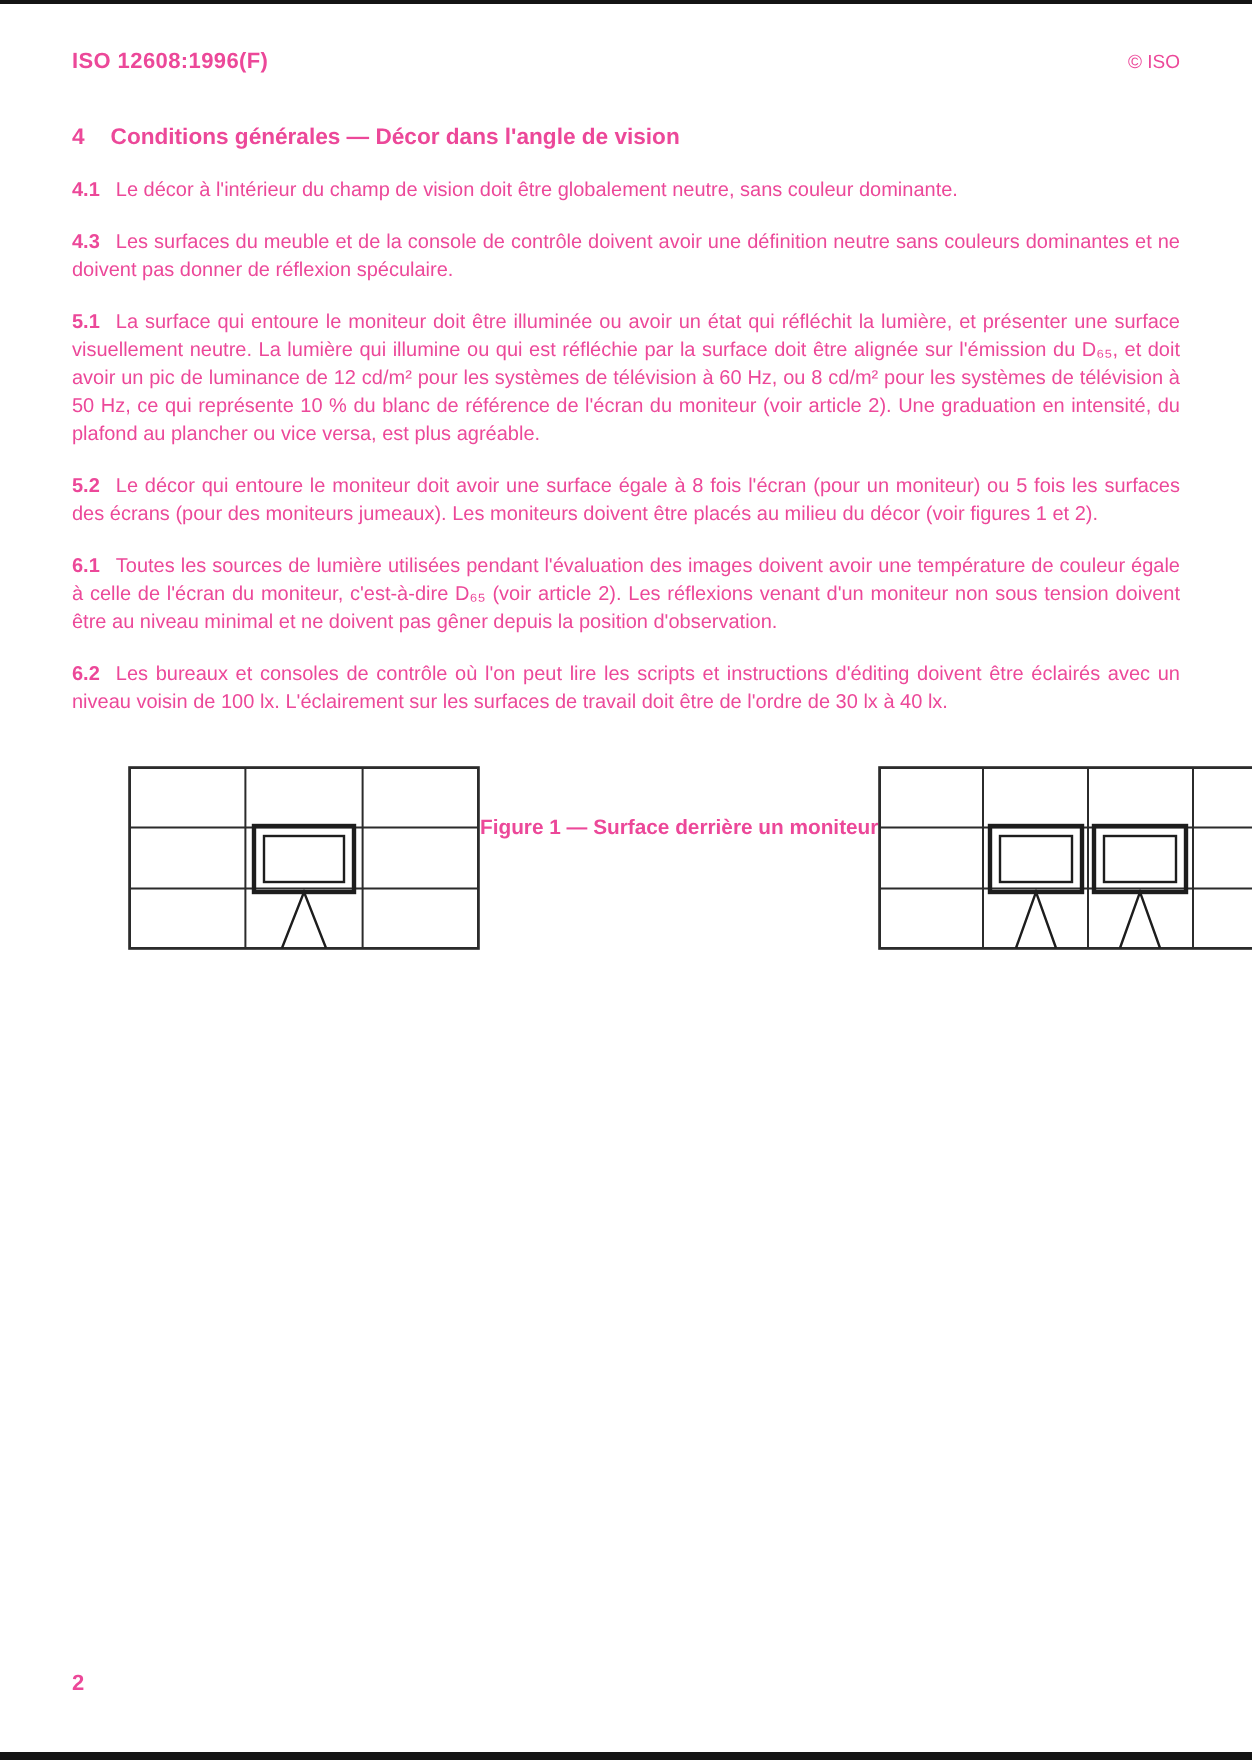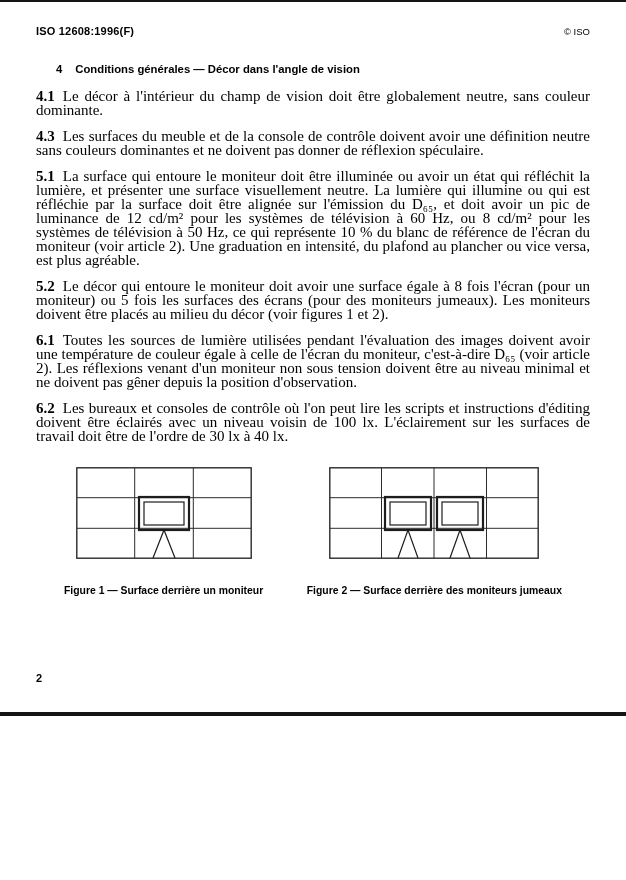--- a/index.html
+++ b/index.html
@@ -1,53 +1,52 @@
 <!DOCTYPE html>
 <html><head>
 <meta charset="utf-8">
 <style>
   * { margin: 0; padding: 0; box-sizing: border-box; }
   html, body { background: #ffffff; }
   .page {
     position: relative;
     width: 626px;
-    height: 716px;
+    height: 880px;
     background: #ffffff;
-    color: #000000;
+    color: #ec4899;
     font-family: "Liberation Sans", "DejaVu Sans", sans-serif;
     overflow: hidden;
   }
   .edge-top { position: absolute; top: 0; left: 0; width: 100%; height: 2px; background: #141414; }
   .edge-bottom { position: absolute; bottom: 0; left: 0; width: 100%; height: 4px; background: #141414; }
   .content { padding: 25px 36px 0 36px; }
 
   .doc-header { display: flex; justify-content: space-between; align-items: baseline; }
   .doc-id { font-weight: bold; font-size: 11px; letter-spacing: 0.2px; }
   .copyright { font-size: 9.5px; }
 
-  h2.sec-h { font-size: 11.3px; font-weight: bold; margin-top: 26px; margin-bottom: 14px; margin-left: 20px; }
+  h2.sec-h { font-size: 11.3px; font-weight: bold; margin-top: 26px; margin-bottom: 14px; }
   .sec-num { display: inline-block; margin-right: 13px; }
 
   p.para {
-    font-size: 15px;
+    font-size: 10px;
     line-height: 14px;
     text-align: justify;
     margin-bottom: 12px;
-    font-family: Liberation Serif, serif;
   }
   .pnum { font-weight: bold; margin-right: 8px; }
   .pnum:empty { margin-right: 0; }
 
   .figures {
     display: flex;
     justify-content: space-between;
     margin-top: 24px;
     padding: 0 28px;
   }
-  .figure { display: flex; flex-direction: column; align-items: center; }
+  .figure { display: flex; flex-direction: row; }
   .fig-caption {
     font-weight: bold;
     font-size: 10.4px;
     margin-top: 26px;
     white-space: nowrap;
   }
   svg { display: block; }
 
   .page-number {
     position: absolute;

